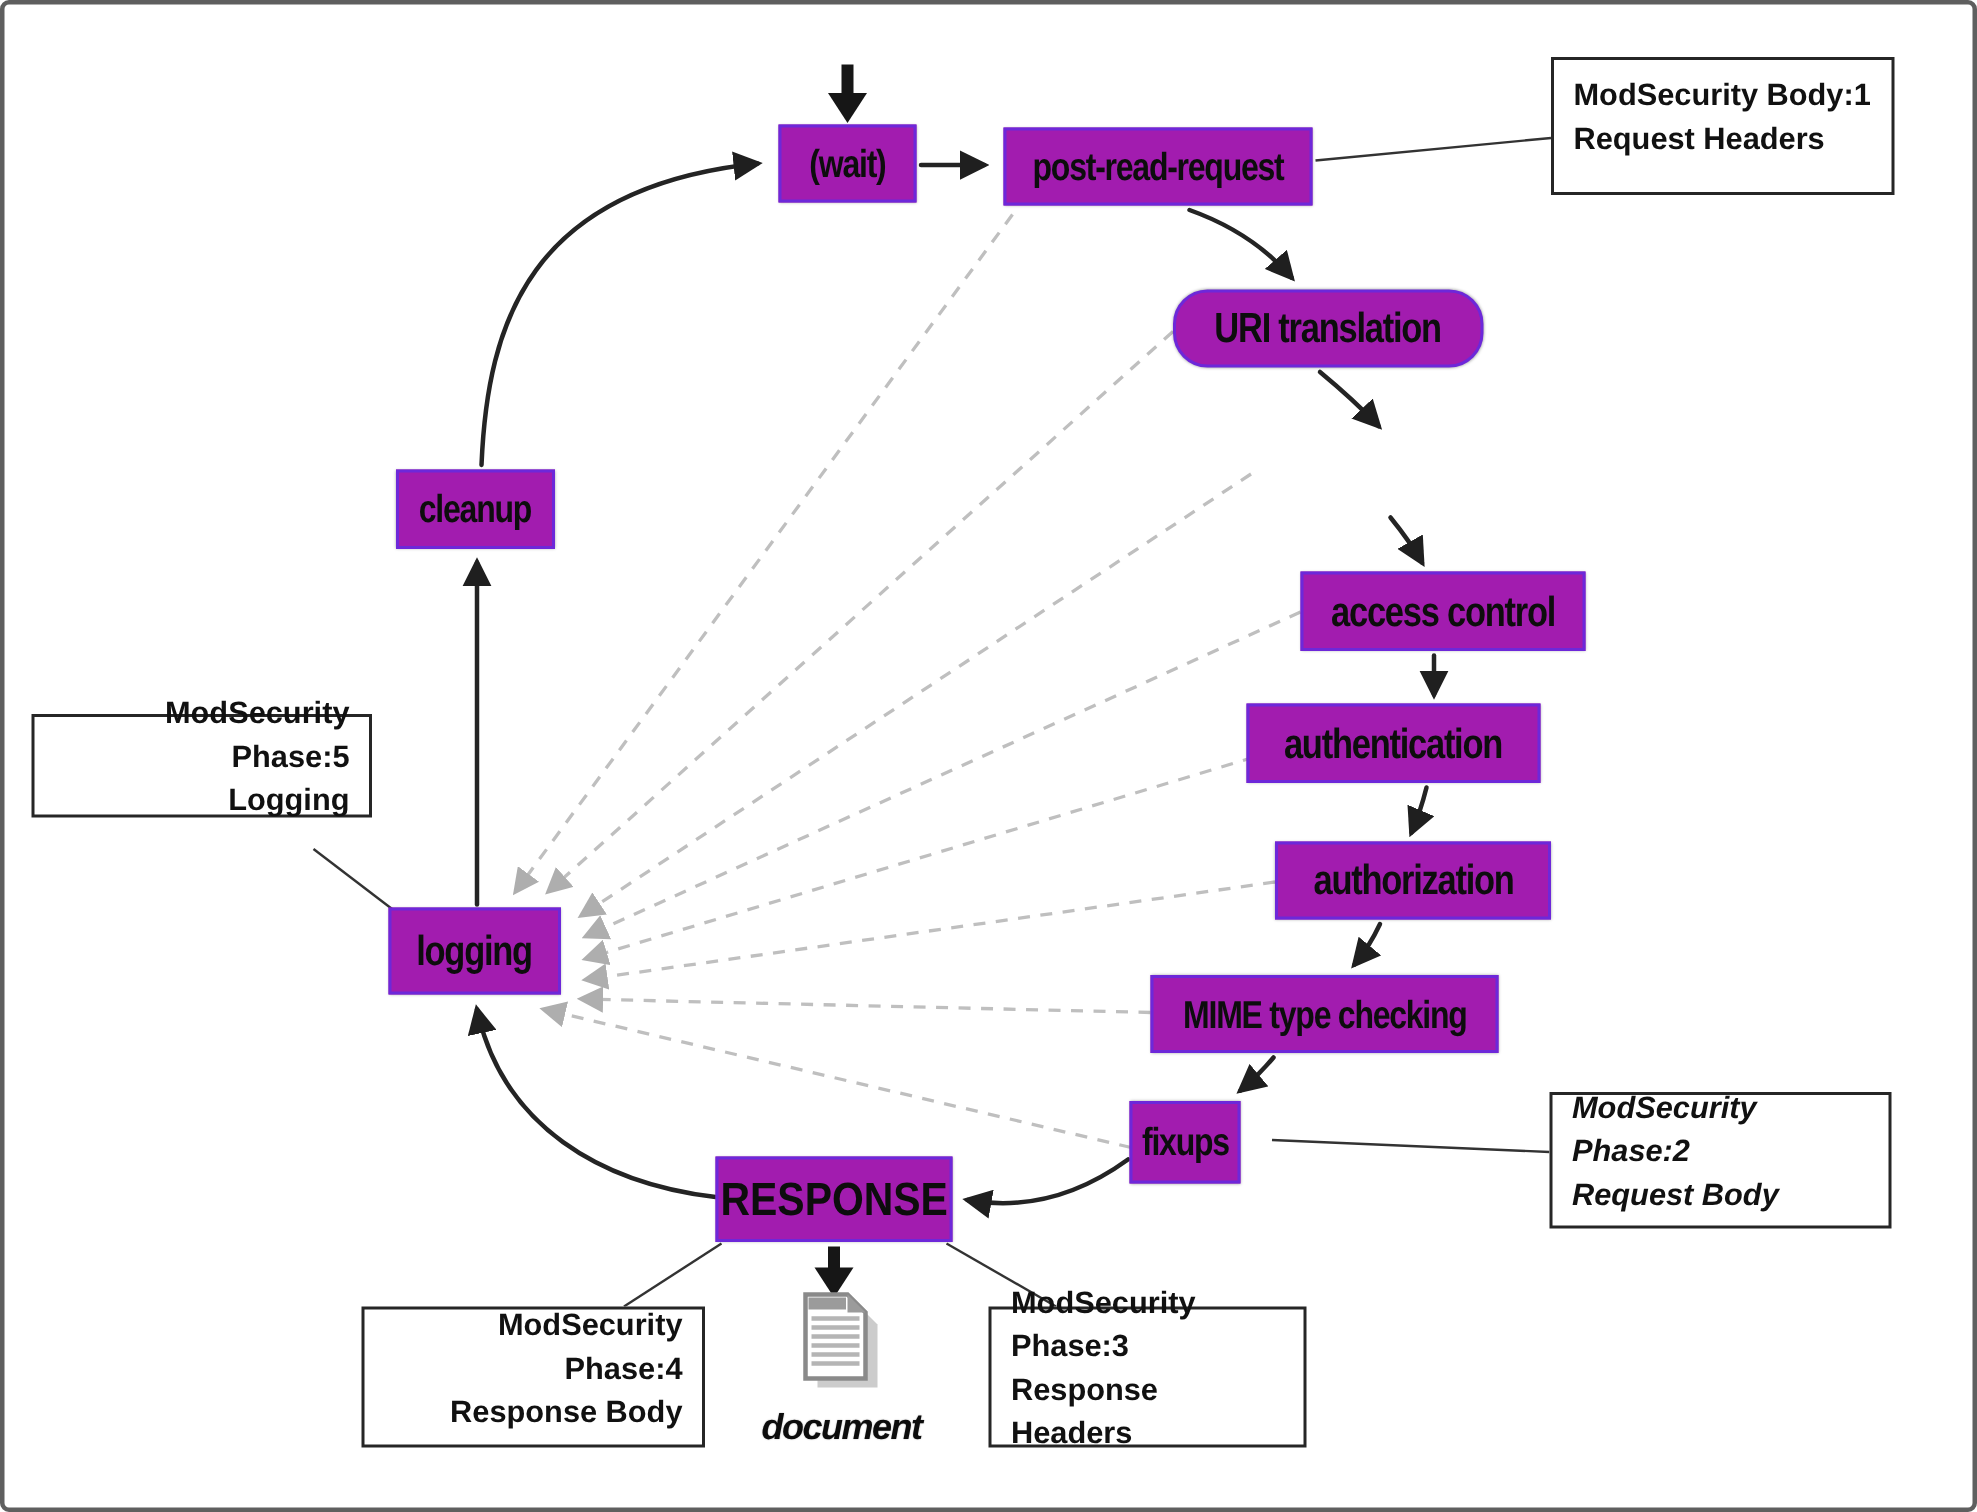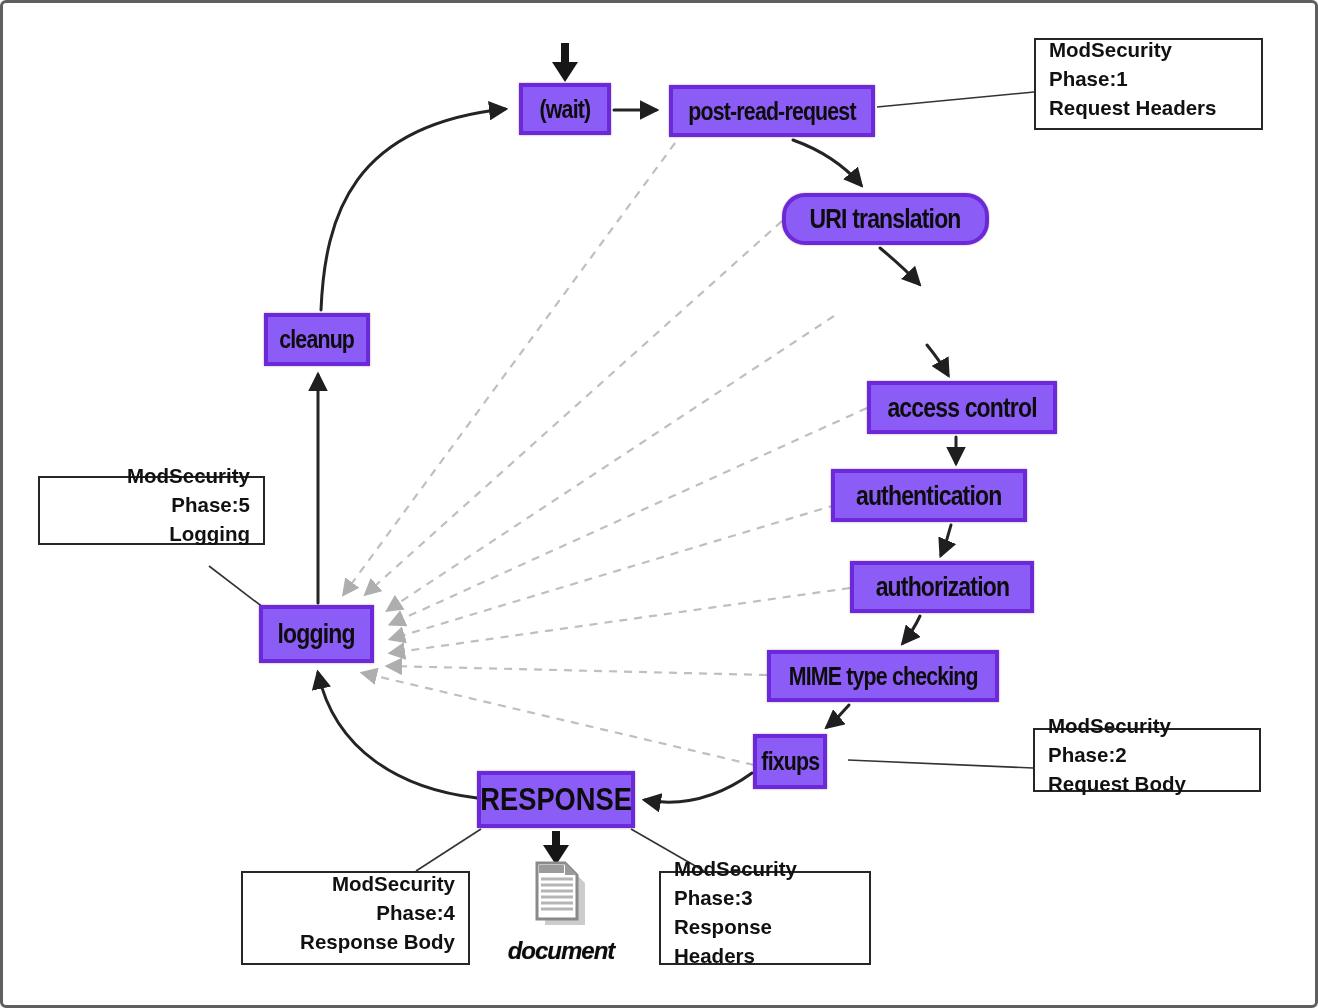--- a/index.html
+++ b/index.html
@@ -11,22 +11,22 @@
     border:3px solid #5f5f5f;
     border-radius:6px;
     background:#ffffff;
     overflow:hidden;
   }
   #wires{position:absolute;left:0;top:0;width:1318px;height:1008px;}
 
   .stage{
     position:absolute;
     box-sizing:border-box;
-    border:4px solid #6d28d9;
-    background:#8b5cf6;
+    border:2px solid #6d28d9;
+    background:#a21caf;
     display:flex;align-items:center;justify-content:center;
     color:#0d0d0d;
     box-shadow:0 0 2px rgba(0,0,0,.35);
   }
   .stage .slabel{
     display:inline-block;
     font-weight:700;
     font-size:26px;
     letter-spacing:-1px;
     white-space:nowrap;
@@ -148,36 +148,36 @@
       <span class="slabel">RESPONSE</span>
     </div>
   <div class="stage em" style="left:256px;top:602px;width:115px;height:58px;">
       <span class="slabel">logging</span>
     </div>
   <div class="stage" style="left:261px;top:310px;width:106px;height:53px;">
       <span class="slabel">cleanup</span>
     </div>
 
   <div class="callout left" style="left:1031px;top:35px;width:229px;height:92px;">
-    <div>ModSecurity Phase:1</div>
+    <div>ModSecurity Body:1</div>
     <div>Request Headers</div>
   </div>
-  <div class="callout left" style="left:1030px;top:725px;width:228px;height:64px;">
+  <div class="callout left" style="left:1030px;top:725px;width:228px;height:91px;font-style:italic;">
     <div>ModSecurity Phase:2</div>
     <div>Request Body</div>
   </div>
   <div class="callout left" style="left:656px;top:868px;width:212px;height:94px;">
     <div>ModSecurity Phase:3</div>
     <div>Response Headers</div>
   </div>
   <div class="callout right" style="left:238px;top:868px;width:229px;height:94px;">
     <div>ModSecurity Phase:4</div>
     <div>Response Body</div>
   </div>
-  <div class="callout right" style="left:35px;top:473px;width:227px;height:69px;">
+  <div class="callout right" style="left:18px;top:473px;width:227px;height:69px;">
     <div>ModSecurity Phase:5</div>
     <div>Logging</div>
   </div>
 
   <div class="doc-wrap">
     <svg width="68" height="70" viewBox="0 0 68 70">
 
       <path d="M18,12 L46,12 L58,24 L58,66 L18,66 Z" fill="#cccccc"></path>
 
       <path d="M10,4 L38,4 L50,16 L50,60 L10,60 Z" fill="#ffffff" stroke="#8a8a8a" stroke-width="3"></path>

